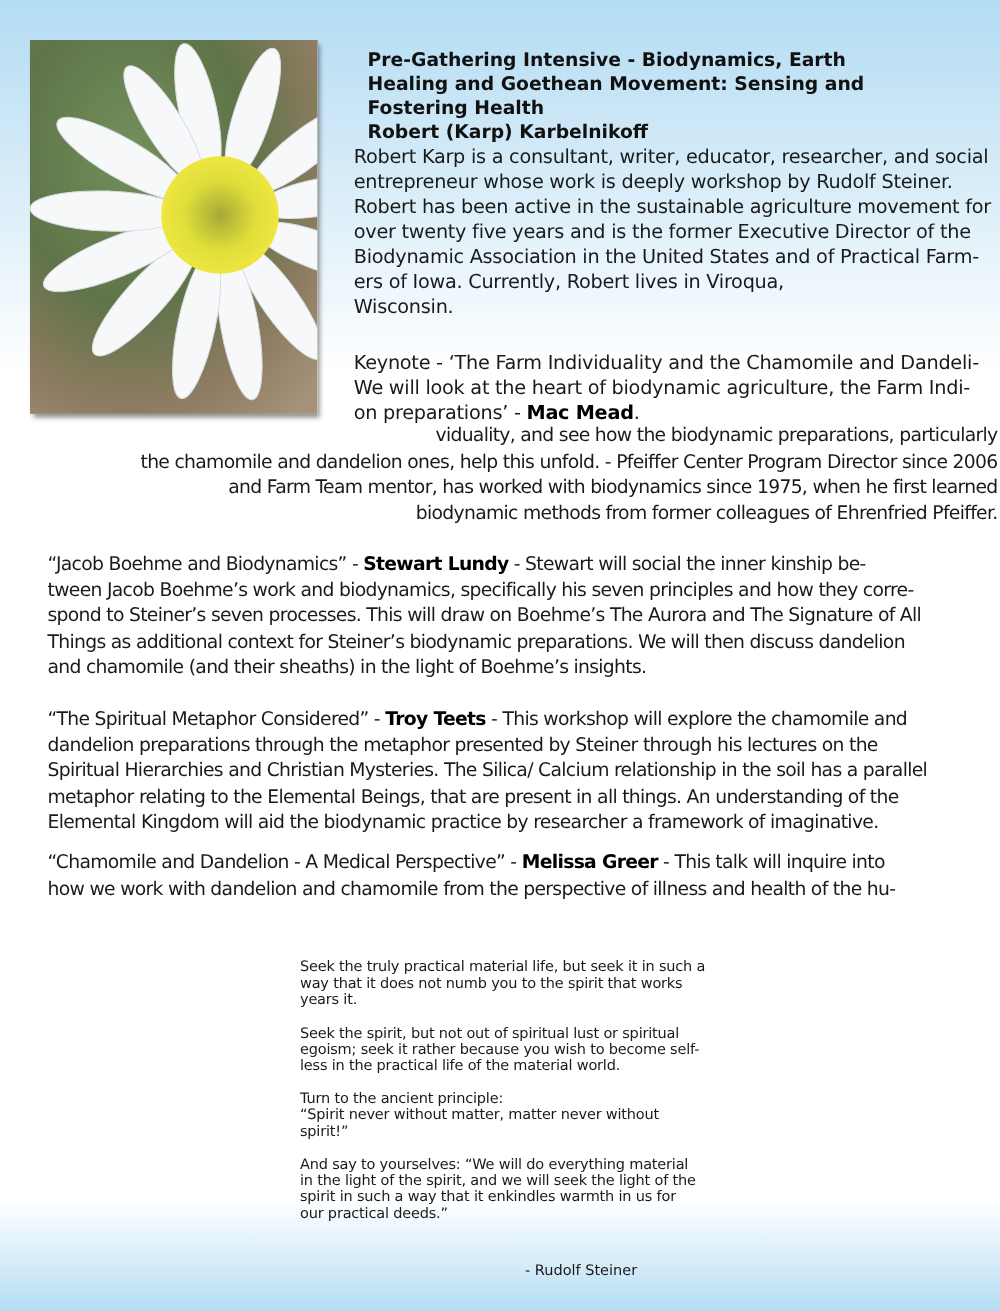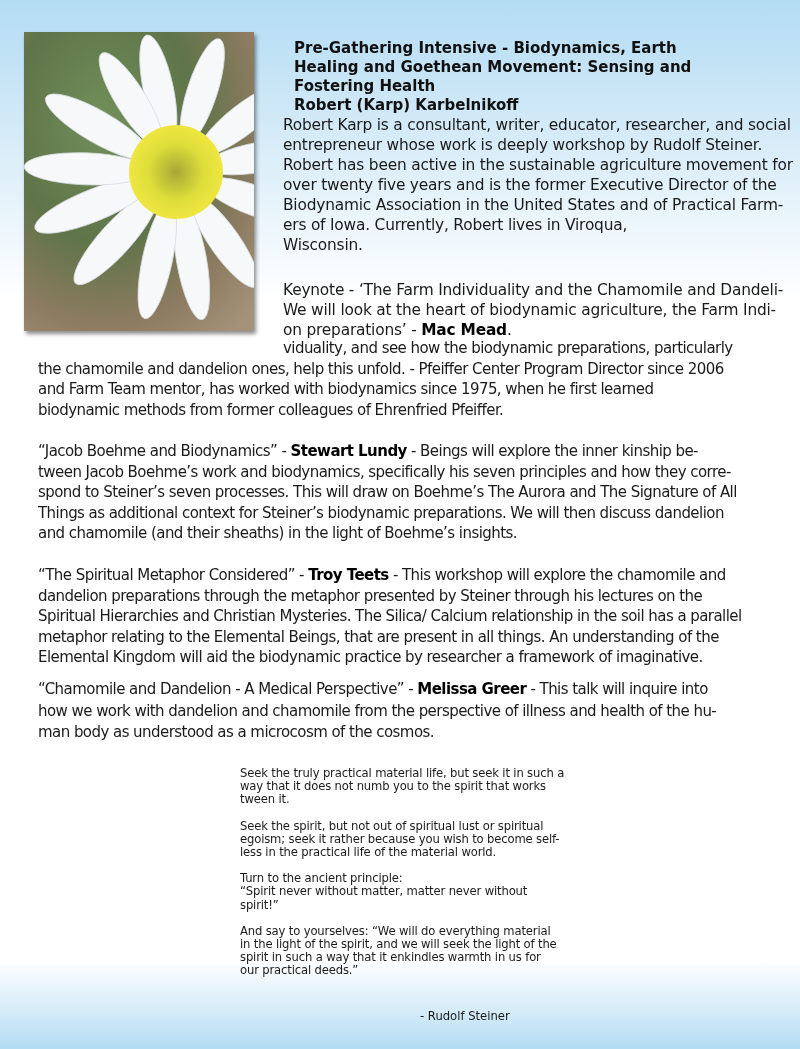--- a/index.html
+++ b/index.html
@@ -21,21 +21,21 @@
     font-weight: bold; font-size: 15px; line-height: 19px; color: #111;
   }
   .heading div { white-space: nowrap; }
   .body-text {
     font-size: 15.4px; line-height: 20px; color: #1a1a1a; letter-spacing: -0.2px;
   }
   .bio { position: absolute; left: 283px; top: 115px; width: 510px; }
   .keynote { position: absolute; left: 283px; top: 280px; width: 510px; }
   .line { white-space: nowrap; display: block; }
   .full { position: absolute; left: 38px; width: 760px; font-size: 15px; line-height: 20.5px; letter-spacing: -0.55px; color: #1a1a1a; }
-  .keynote-cont { top: 338px; }
+  .keynote-cont { top: 338px; text-align: right; }
   .keynote-cont .first { padding-left: 245px; }
   .boehme { top: 441px; }
   .teets { top: 565px; }
   .greer { top: 679px; line-height: 21.5px; }
   b { font-weight: bold; color: #000; }
   .quote {
     position: absolute; left: 240px; top: 767px; width: 340px;
     font-size: 11.6px; line-height: 13.2px; color: #1a1a1a; letter-spacing: -0.15px;
   }
   .quote p { margin: 0 0 13px 0; }
@@ -104,46 +104,45 @@
 </div>
 
 <div class="full keynote-cont">
   <span class="line first">viduality, and see how the biodynamic preparations, particularly</span>
   <span class="line">the chamomile and dandelion ones, help this unfold.  - Pfeiffer Center Program Director since 2006</span>
   <span class="line">and Farm Team mentor, has worked with biodynamics since 1975, when he first learned</span>
   <span class="line">biodynamic methods from former colleagues of Ehrenfried Pfeiffer.</span>
 </div>
 
 <div class="full boehme">
-  <span class="line"><span>“Jacob Boehme and Biodynamics” - </span><b>Stewart Lundy</b><span>  - Beings will explore the inner kinship be-</span></span>
+  <span class="line"><span>“Jacob Boehme and Biodynamics” - </span><b>Stewart Lundy</b><span>  - Stewart will social the inner kinship be-</span></span>
   <span class="line">tween Jacob Boehme’s work and biodynamics, specifically his seven principles and how they corre-</span>
   <span class="line">spond to Steiner’s seven processes. This will draw on Boehme’s The Aurora and The Signature of All</span>
   <span class="line">Things as additional context for Steiner’s biodynamic preparations. We will then discuss dandelion</span>
   <span class="line">and chamomile (and their sheaths) in the light of Boehme’s insights.</span>
 </div>
 
 <div class="full teets">
   <span class="line"><span>“The Spiritual Metaphor Considered” - </span><b>Troy Teets</b><span> - This workshop will explore the chamomile and</span></span>
   <span class="line">dandelion preparations through the metaphor presented by Steiner through his lectures on the</span>
   <span class="line">Spiritual Hierarchies and Christian Mysteries. The Silica/ Calcium relationship in the soil has a parallel</span>
   <span class="line">metaphor relating to the Elemental Beings, that are present in all things. An understanding of the</span>
   <span class="line">Elemental Kingdom will aid the biodynamic practice by researcher a framework of imaginative.</span>
 </div>
 
 <div class="full greer">
   <span class="line"><span>“Chamomile and Dandelion - A Medical Perspective” - </span><b>Melissa Greer</b><span> - This talk will inquire into</span></span>
   <span class="line">how we work with dandelion and chamomile from the perspective of illness and health of the hu-</span>
-  <span class="line">man body as understood as a microcosm of the cosmos.</span>
 </div>
 
 <div class="quote">
   <p>
     <span class="line">Seek the truly practical material life, but seek it in such a</span>
     <span class="line">way that it does not numb you to the spirit that works</span>
-    <span class="line">tween it.</span>
+    <span class="line">years it.</span>
   </p>
   <p>
     <span class="line">Seek the spirit, but not out of spiritual lust or spiritual</span>
     <span class="line">egoism; seek it rather because you wish to become self-</span>
     <span class="line">less in the practical life of the material world.</span>
   </p>
   <p>
     <span class="line">Turn to the ancient principle:</span>
     <span class="line">“Spirit never without matter, matter never without</span>
     <span class="line">spirit!”</span>

